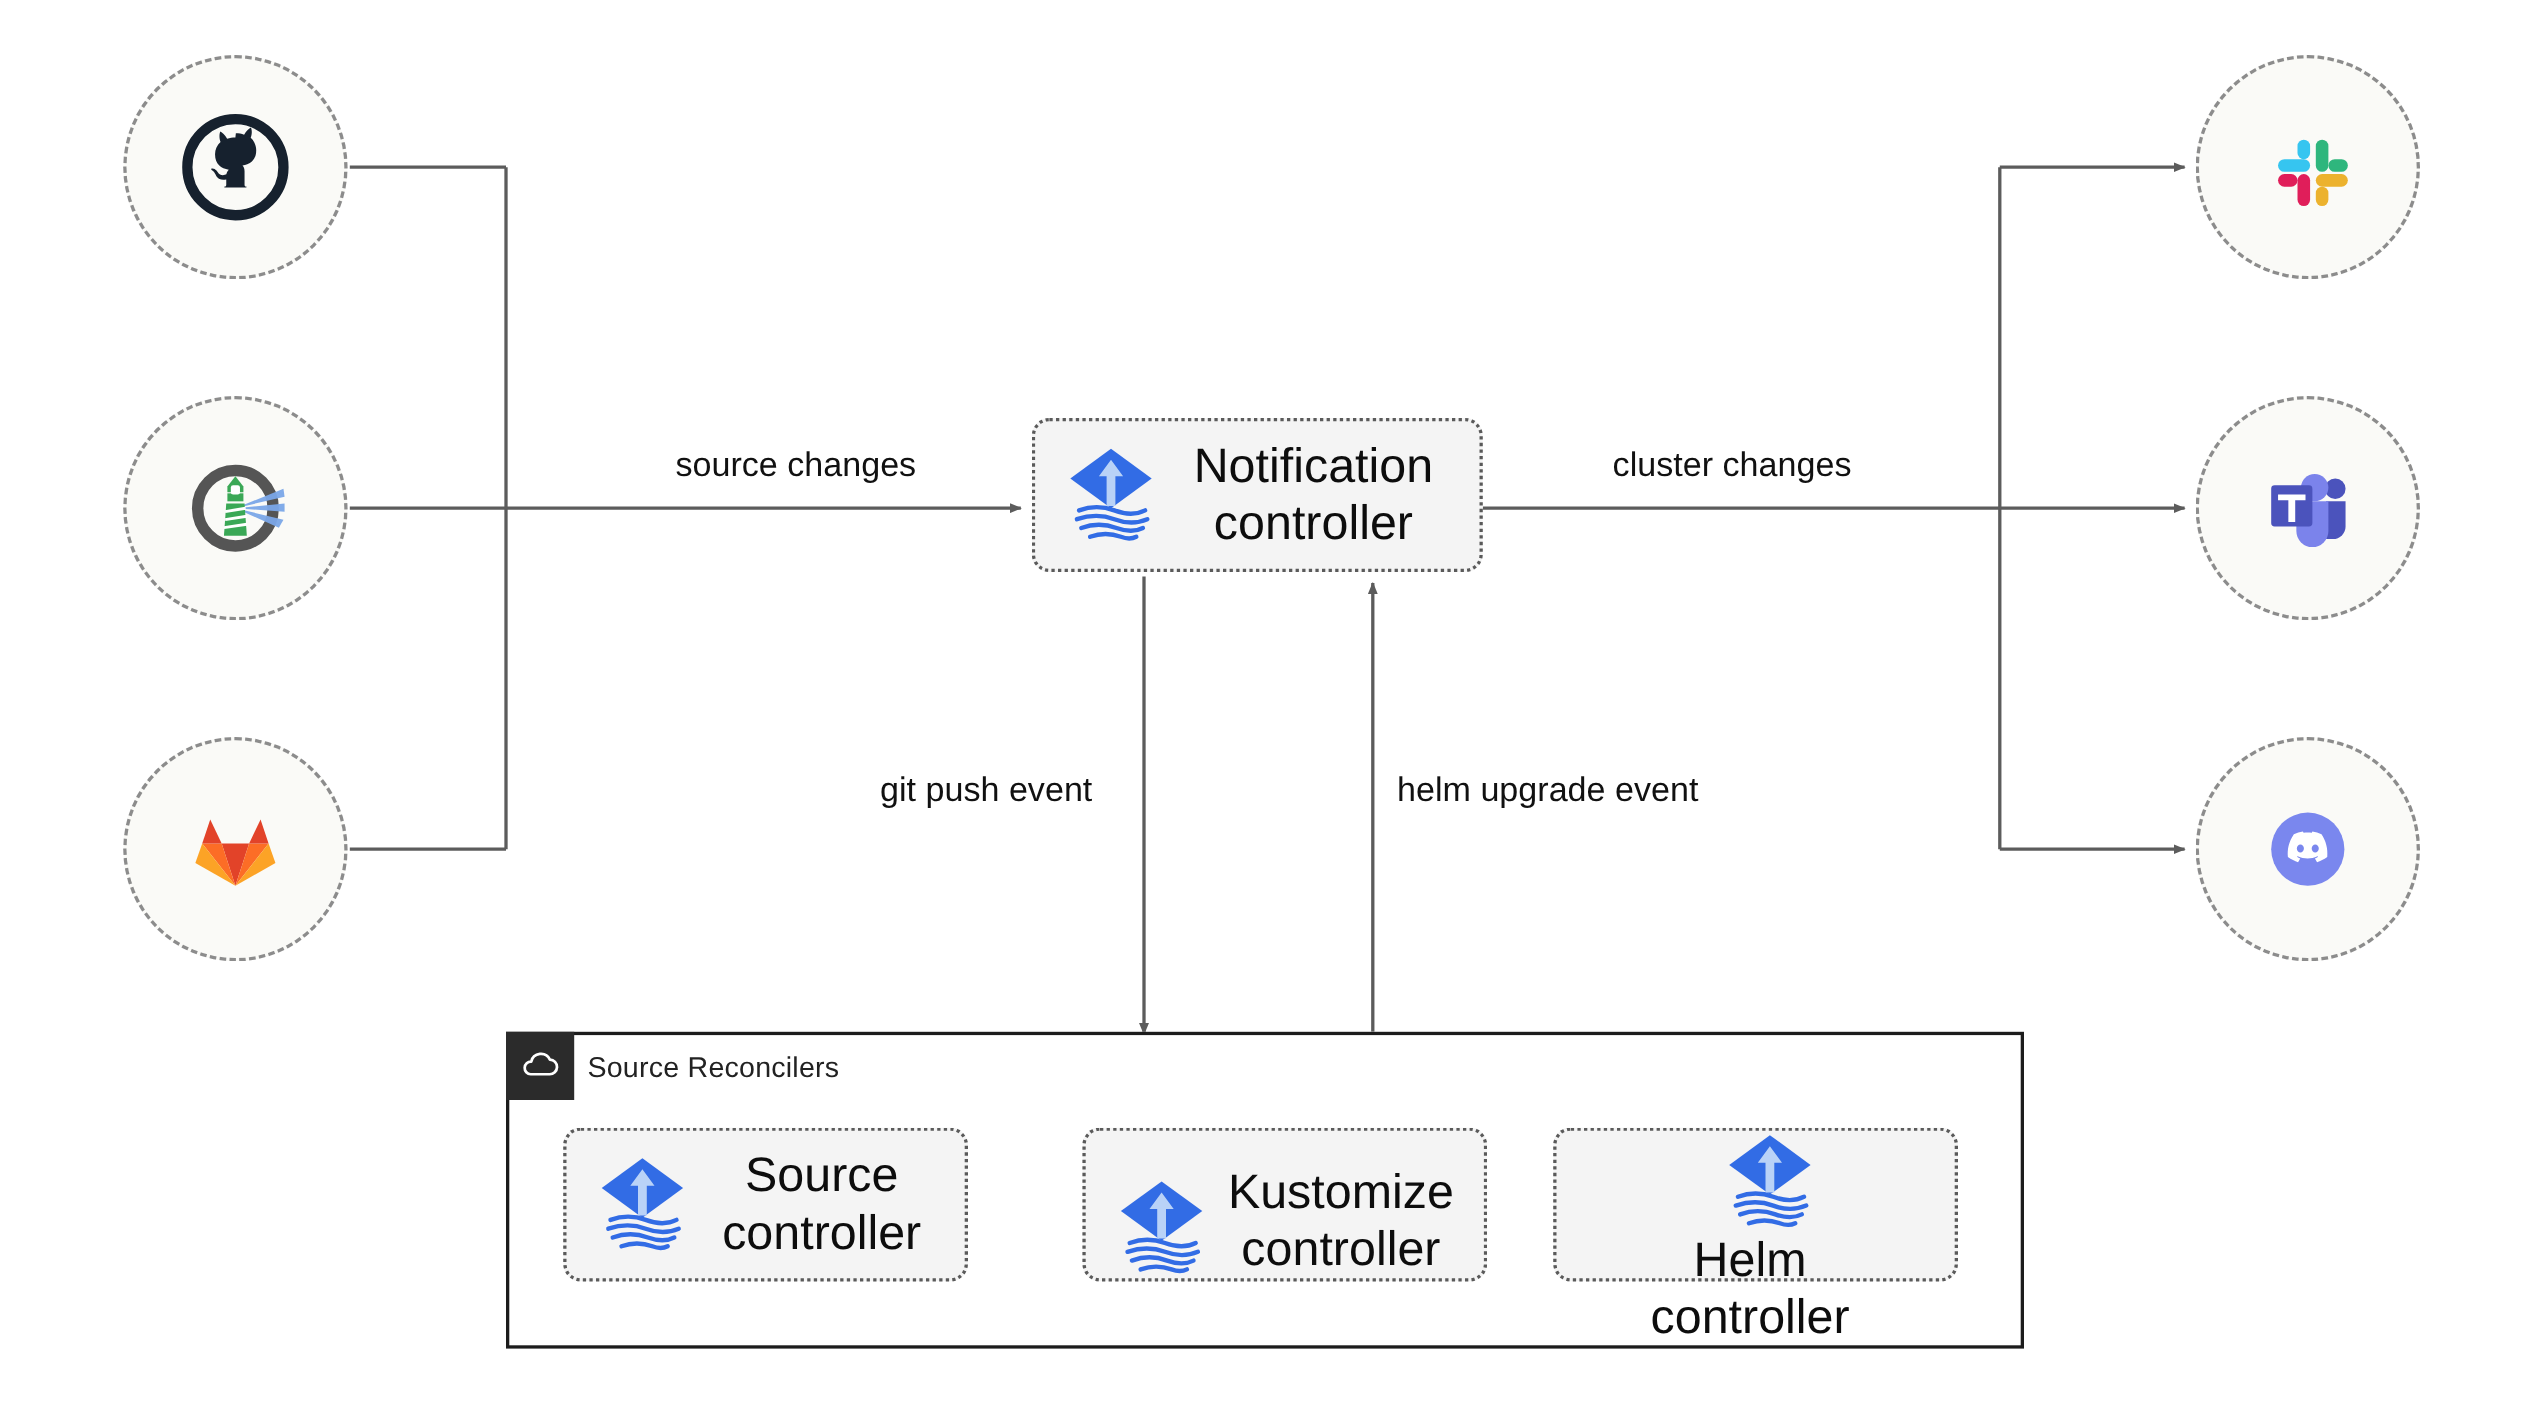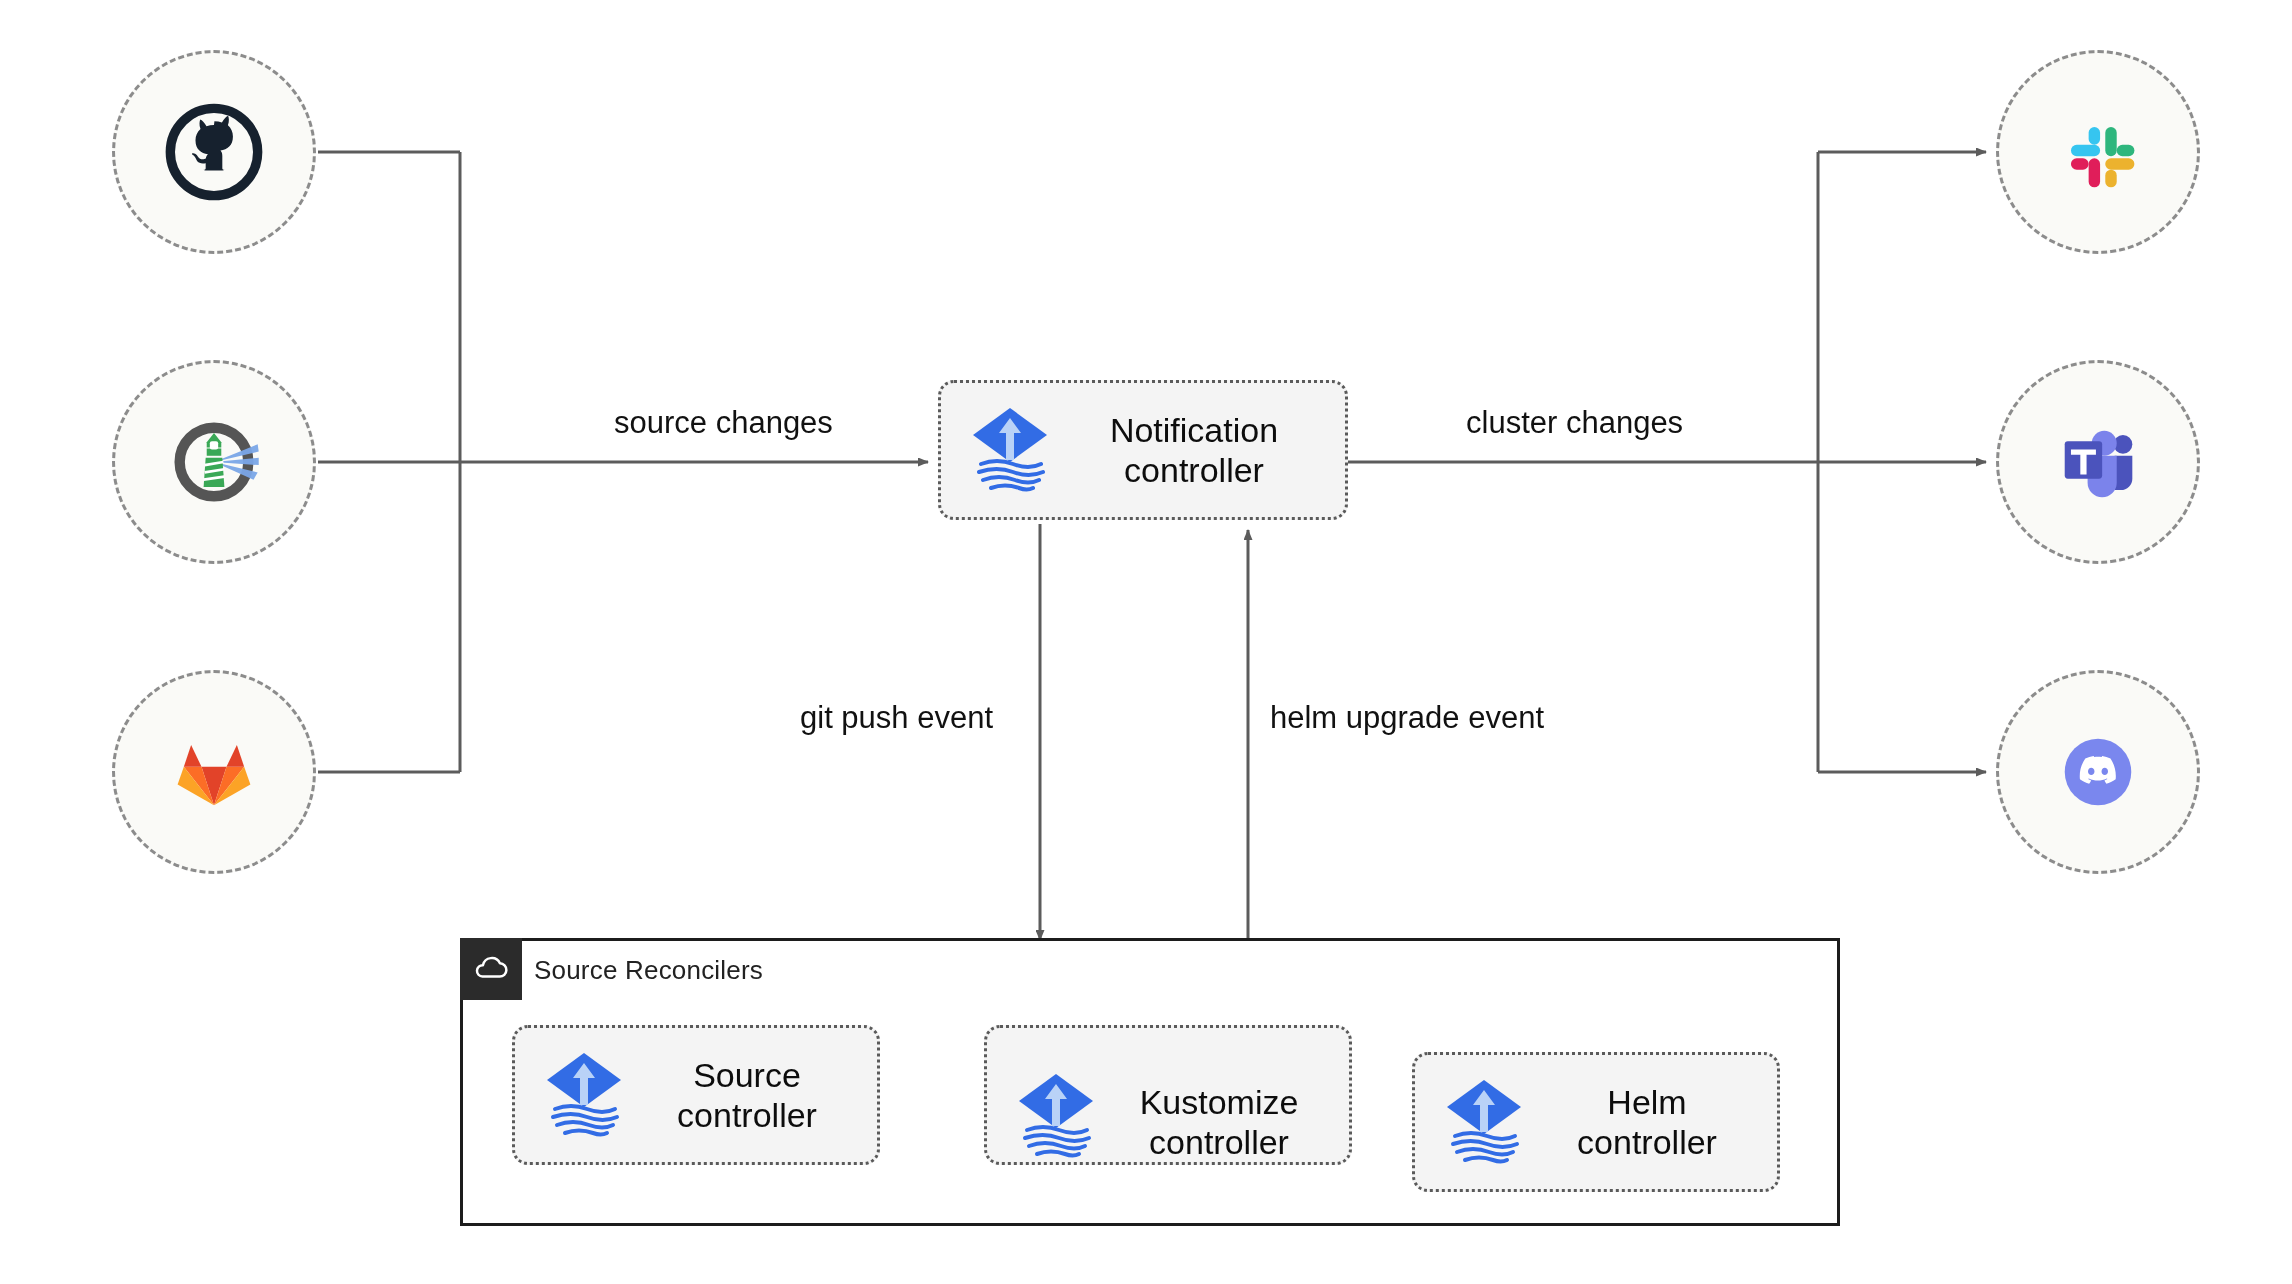--- a/index.html
+++ b/index.html
@@ -59,21 +59,21 @@
   }
   .ctrl-box .flux-mark {
     width: 86px;
     height: 92px;
     flex: 0 0 auto;
     margin-left: 26px;
   }
   .ctrl-box .ctrl-label {
     flex: 1 1 auto;
     text-align: center;
-    font-size: 34px;
+    font-size: 44px;
     line-height: 1.18;
     color: #0d0d0d;
     padding: 0 14px 0 4px;
     white-space: pre-line;
   }
   
   #gitops-container {
     position: absolute;
     left: 460px;
     top: 938px;
@@ -265,21 +265,21 @@
         <path d="M14 60 Q30 54 46 60 Q62 66 74 60"></path>
         <path d="M12 68 Q30 62 46 68 Q62 74 76 68"></path>
         <path d="M16 76 Q32 70 48 76 Q62 81 72 76"></path>
         <path d="M24 84 Q38 79 52 84 Q60 87 66 84"></path>
       </g>
     </svg>
     <div class="ctrl-label">Kustomize
 controller</div>
   </div>
 
-  <div class="ctrl-box" style="left:1412px; top:1052px; width:368px; height:140px;">
+  <div class="ctrl-box" style="left:1412px; top:1025px; width:368px; height:140px;flex-direction:column;">
     <svg class="flux-mark" viewBox="0 0 86 92">
       <path fill="#326ce5" d="M43 4 L80 31 L43 58 L6 31 Z"></path>
       <path fill="#b9d2f7" d="M43 14 L54 29 L47 29 L47 56 L39 56 L39 29 L32 29 Z"></path>
       <g stroke="#326ce5" stroke-width="4" fill="none" stroke-linecap="round">
         <path d="M14 60 Q30 54 46 60 Q62 66 74 60"></path>
         <path d="M12 68 Q30 62 46 68 Q62 74 76 68"></path>
         <path d="M16 76 Q32 70 48 76 Q62 81 72 76"></path>
         <path d="M24 84 Q38 79 52 84 Q60 87 66 84"></path>
       </g>
     </svg>

